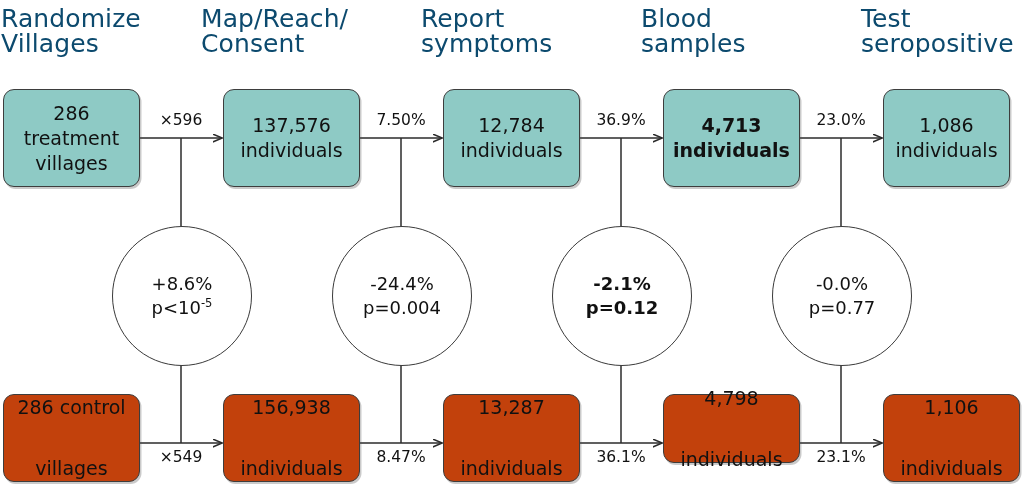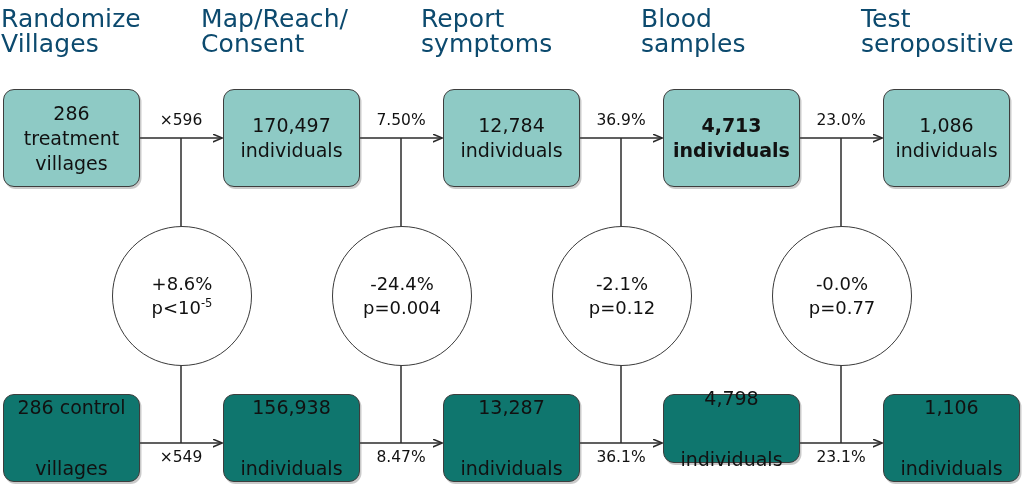--- a/index.html
+++ b/index.html
@@ -17,21 +17,21 @@
   }
 
   .node{
     position:absolute;border:1.6px solid #3d3d3d;border-radius:11px;
     box-sizing:border-box;display:flex;flex-direction:column;
     align-items:center;justify-content:center;
     font-size:19px;line-height:25px;color:#111;
     box-shadow:1.5px 2px 0 rgba(80,80,80,.30);
   }
   .node.treat{background:#8ecac5;}
-  .node.ctrl{background:#0f766e;gap:36px;}
+  .node.ctrl{background:#c2410c;gap:36px;}
   .node .l1,.node .l2,.node .l3{display:block;white-space:nowrap;}
 
   .edge-label{
     position:absolute;font-size:15.5px;line-height:17px;color:#111;
     text-align:center;white-space:nowrap;
   }
 
   .circ{
     position:absolute;border:1.5px solid #3a3a3a;border-radius:50%;
     background:#ffffff;display:flex;flex-direction:column;
@@ -94,21 +94,21 @@
     <span>Test</span><br>
     <span>seropositive</span>
   </div>
 
   <div class="node treat" style="left:3px;top:89px;width:137px;height:98px;">
     <span class="l1">286</span>
     <span class="l2">treatment</span>
     <span class="l3">villages</span>
   </div>
   <div class="node treat" style="left:223px;top:89px;width:137px;height:98px;">
-    <span class="l1">170,497</span>
+    <span class="l1">137,576</span>
     <span class="l2">individuals</span>
   </div>
   <div class="node treat" style="left:443px;top:89px;width:137px;height:98px;">
     <span class="l1">12,784</span>
     <span class="l2">individuals</span>
   </div>
   <div class="node treat" style="left:663px;top:89px;width:137px;height:98px;font-weight:bold;">
     <span class="l1">4,713</span>
     <span class="l2">individuals</span>
   </div>
@@ -149,21 +149,21 @@
   <div class="edge-label" style="left:801px;top:449px;width:80px;">23.1%</div>
 
   <div class="circ" style="left:112px;top:226px;width:138px;height:138px;">
     <span class="pct">+8.6%</span>
     <span class="pv"><span>p&lt;10</span><sup>-5</sup></span>
   </div>
   <div class="circ" style="left:332px;top:226px;width:138px;height:138px;">
     <span class="pct">-24.4%</span>
     <span class="pv">p=0.004</span>
   </div>
-  <div class="circ" style="left:552px;top:226px;width:138px;height:138px;">
+  <div class="circ" style="left:552px;top:226px;width:138px;height:138px;font-weight:bold;">
     <span class="pct">-2.1%</span>
     <span class="pv">p=0.12</span>
   </div>
   <div class="circ" style="left:772px;top:226px;width:138px;height:138px;">
     <span class="pct">-0.0%</span>
     <span class="pv">p=0.77</span>
   </div>
 
 </div>
 

